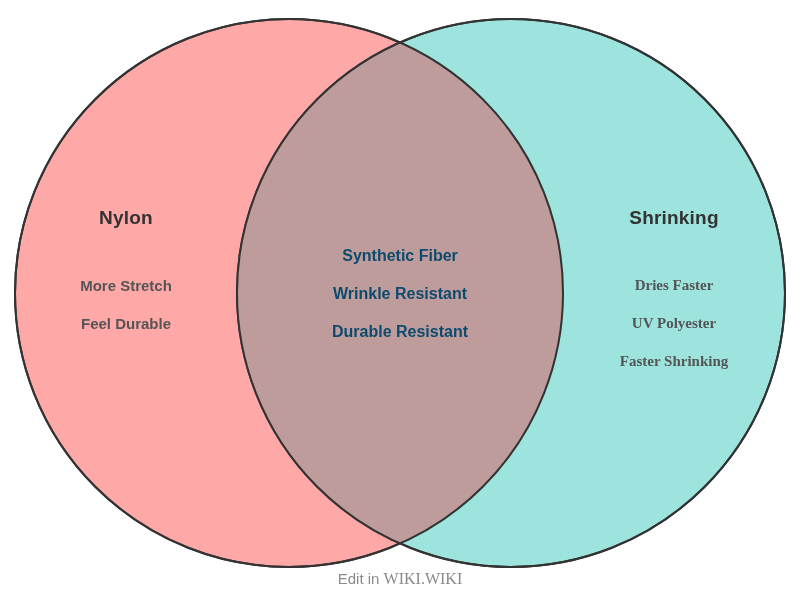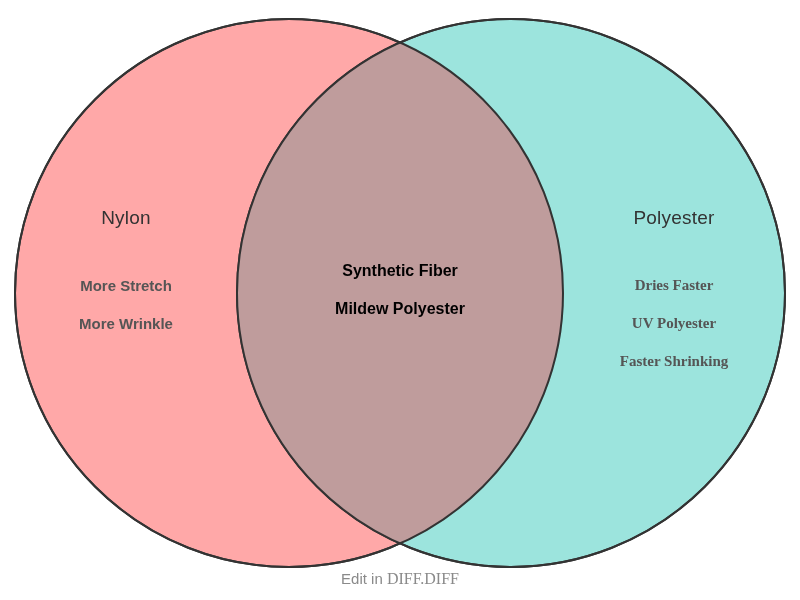--- a/index.html
+++ b/index.html
@@ -34,21 +34,21 @@
     width: 800px;
     height: 600px;
     pointer-events: none;
   }
   .label-group {
     position: absolute;
     text-align: center;
   }
   .set-title {
     font-size: 19px;
-    font-weight: normal;
+    font-weight: bold;
     color: #333333;
     letter-spacing: 0.2px;
     white-space: nowrap;
     line-height: 1;
   }
   .item-list {
     list-style: none;
     margin: 0;
     padding: 0;
   }
@@ -78,23 +78,22 @@
   #right-group .item-list li { margin-bottom: 23px; font-family: Liberation Serif, serif; }
 
   
   #center-group {
     left: 238px;
     top: 248px;
     width: 324px;
   }
   #center-group .item-list li {
     font-size: 16px;
-    color: #000000;
+    color: #0c4a6e;
     margin-bottom: 22px;
-    margin-top: 15px;
   }
 
   #footer-credit {
     position: absolute;
     left: 0;
     top: 570px;
     width: 800px;
     text-align: center;
     font-family: "Liberation Serif", serif;
     font-size: 16px;
@@ -130,38 +129,39 @@
     <circle cx="289" cy="293" r="274" fill="none" stroke="#333333" stroke-width="2"></circle>
     <circle cx="511" cy="293" r="274" fill="none" stroke="#333333" stroke-width="2"></circle>
   </svg>
 
   <div class="text-layer">
 
     <div id="left-group" class="label-group">
       <div class="set-title">Nylon</div>
       <ul class="item-list">
         <li>More Stretch</li>
-        <li>More Wrinkle</li>
+        <li>Feel Durable</li>
       </ul>
     </div>
 
     <div id="center-group" class="label-group">
       <ul class="item-list">
         <li>Synthetic Fiber</li>
-        <li>Mildew Polyester</li>
+        <li>Wrinkle Resistant</li>
+        <li>Durable Resistant</li>
       </ul>
     </div>
 
     <div id="right-group" class="label-group">
-      <div class="set-title">Polyester</div>
+      <div class="set-title">Shrinking</div>
       <ul class="item-list">
         <li>Dries Faster</li>
         <li>UV Polyester</li>
         <li>Faster Shrinking</li>
       </ul>
     </div>
 
     <div id="footer-credit">
-      <span class="credit-prefix">Edit in </span><span class="credit-brand">DIFF.DIFF</span>
+      <span class="credit-prefix">Edit in </span><span class="credit-brand">WIKI.WIKI</span>
     </div>
 
   </div>
 </div>
 
 </body></html>

